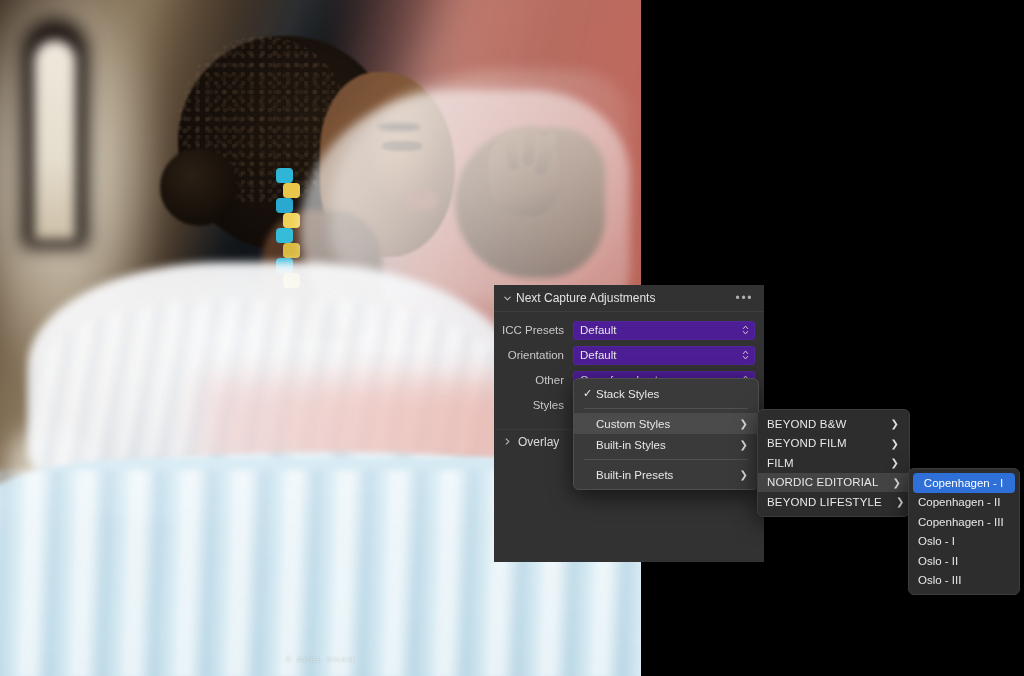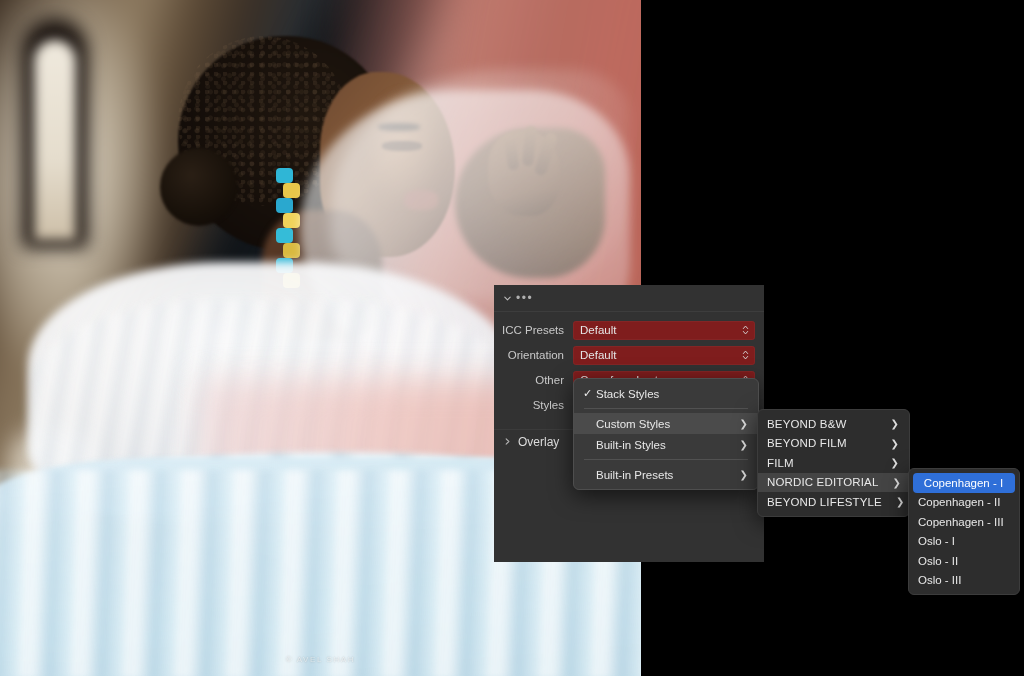--- a/index.html
+++ b/index.html
@@ -363,21 +363,21 @@
     width: 79px;
     text-align: right;
     padding-right: 9px;
     color: #c9c9c9;
     font-size: 11.5px;
     flex: none;
   }
   .combo {
     flex: 1;
     height: 19px;
-    background: #7f1d1d;
+    background: #4c1d95;
     border-radius: 3px;
     display: flex;
     align-items: center;
     padding: 0 4px 0 7px;
     color: #e5e5e5;
     font-size: 11.5px;
     position: relative;
     box-shadow: inset 0 0 0 1px rgba(255,255,255,0.04);
   }
   .combo-val { flex: 1; }
@@ -524,20 +524,21 @@
   </div>
 
   <div id="panel">
 
     <div class="panel-header">
       <span class="disclosure">
         <svg width="9" height="9" viewBox="0 0 10 10">
             <path d="M2 3.5 L5 6.5 L8 3.5" stroke="currentColor" stroke-width="1.2" fill="none" stroke-linecap="round" stroke-linejoin="round"></path>
           </svg>
       </span>
+      <span class="panel-title">Next Capture Adjustments</span>
       <span class="ellipsis-btn">•••</span>
     </div>
 
     <div class="panel-body">
 
       <div class="row">
         <span class="row-label">ICC Presets</span>
         <div class="combo">
           <span class="combo-val">Default</span>
           <span class="stepper">

